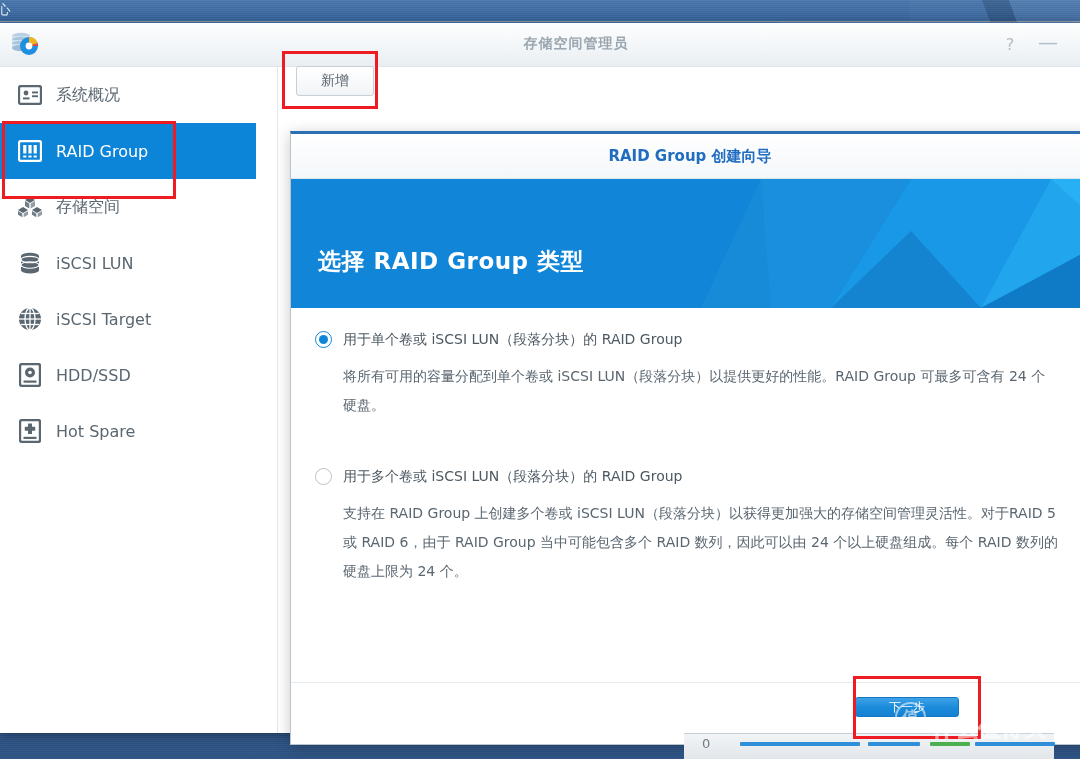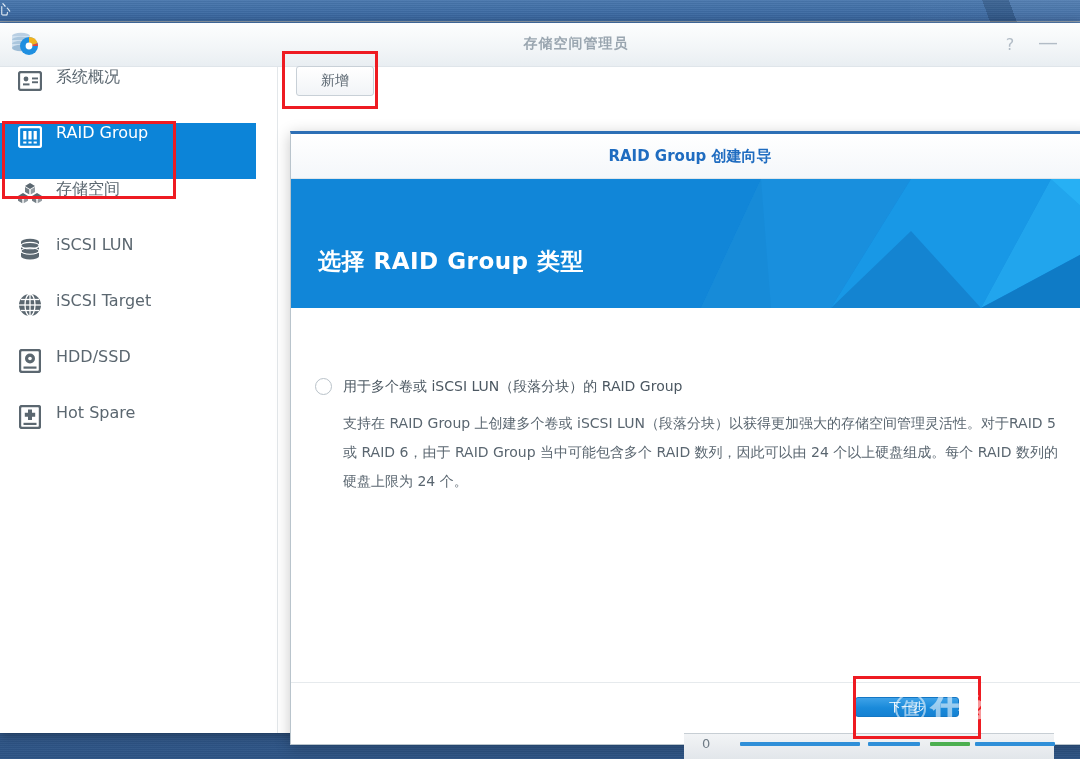--- a/index.html
+++ b/index.html
@@ -70,21 +70,21 @@
   #wbtn-min  { right: 18px; font-size: 20px; line-height: 20px; }
 
   
   #sidebar {
     position: absolute; left: 0; top: 44px; width: 278px; height: 666px;
     background: #ffffff;
     border-right: 1px solid #e3e7ea;
   }
   .nav-item {
     position: relative;
-    display: flex; align-items: flex-start;
+    display: flex; align-items: center;
     height: 56px; padding-left: 16px;
     cursor: pointer;
     font-size: 16px; color: #5b6770;
   }
   .nav-item .nav-ico {
     width: 28px; height: 28px; margin-right: 12px;
     display: flex; align-items: center; justify-content: center;
     flex: 0 0 28px;
   }
   .nav-item.active {
@@ -196,23 +196,23 @@
     opacity: 0.55;
   }
   #wm-badge {
     width: 31px; height: 31px; border-radius: 50%;
     border: 2px solid #ffffff; color: #ffffff;
     font-size: 17px; font-weight: 700;
     display: flex; align-items: center; justify-content: center;
     margin-right: 6px;
   }
   #wm-text {
-    font-size: 27px; font-weight: 700; color: transparent;
+    font-size: 22px; font-weight: 400; color: transparent;
     -webkit-text-stroke: 1.6px #ffffff;
-    letter-spacing: 1px; white-space: nowrap;
+    letter-spacing: 1px; white-space: nowrap; margin-top: 24px;
   }
 
   
   #taskbar {
     position: absolute; left: 0; bottom: 0; width: 1080px; height: 26px;
     z-index: 5;
   }
   #tb-panel {
     position: absolute; left: 684px; top: 0; width: 370px; height: 26px;
     background: linear-gradient(180deg, #f2f4f6 0%, #e2e6ea 100%);
@@ -391,20 +391,27 @@
       <polygon points="690,129 800,70 800,129" fill="#0f7ac4" opacity="0.9"></polygon>
       <polygon points="540,129 620,52 690,129" fill="#1480cc" opacity="0.85"></polygon>
       <polygon points="410,129 470,0 480,129" fill="#1589d6" opacity="0.6"></polygon>
       <polygon points="760,0 800,0 800,36" fill="#2ab4f5" opacity="0.75"></polygon>
     </svg>
     <div id="dlg-banner-text">选择 RAID Group 类型</div>
   </div>
 
   <div id="dlg-body">
 
+    <div class="opt" id="opt1">
+      <div class="opt-head">
+        <span class="radio on"></span>
+        <span class="opt-title">用于单个卷或 iSCSI LUN（段落分块）的 RAID Group</span>
+      </div>
+      <div class="opt-desc">将所有可用的容量分配到单个卷或 iSCSI LUN（段落分块）以提供更好的性能。RAID Group 可最多可含有 24 个硬盘。</div>
+    </div>
 
     <div class="opt" id="opt2">
       <div class="opt-head">
         <span class="radio"></span>
         <span class="opt-title">用于多个卷或 iSCSI LUN（段落分块）的 RAID Group</span>
       </div>
       <div class="opt-desc">支持在 RAID Group 上创建多个卷或 iSCSI LUN（段落分块）以获得更加强大的存储空间管理灵活性。对于RAID 5 或 RAID 6，由于 RAID Group 当中可能包含多个 RAID 数列，因此可以由 24 个以上硬盘组成。每个 RAID 数列的硬盘上限为 24 个。</div>
     </div>
 
   </div>

